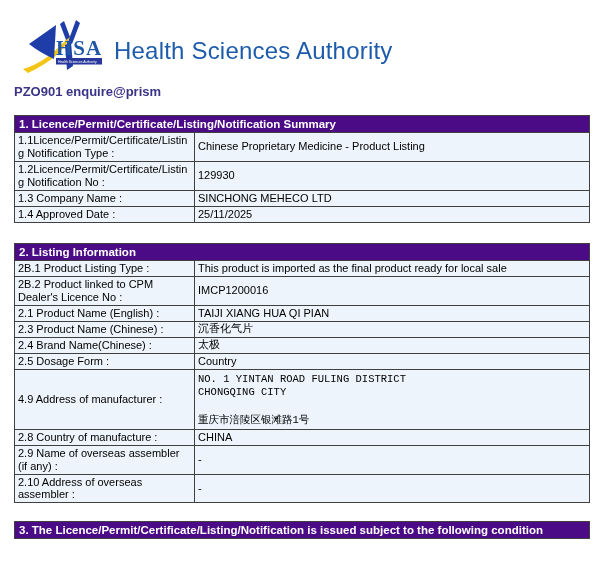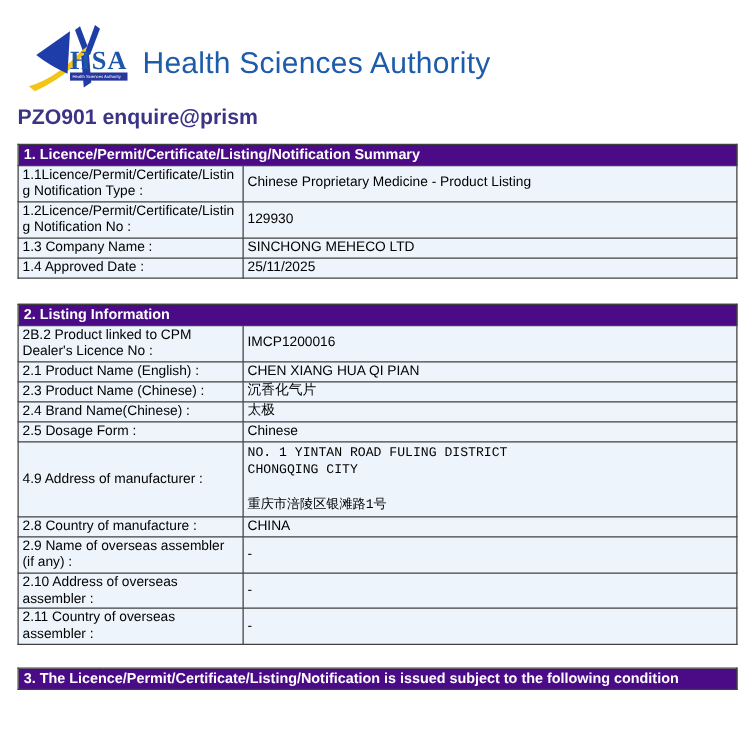--- a/index.html
+++ b/index.html
@@ -8,21 +8,21 @@
 
   
   .logo-wrap { position: absolute; left: 20px; top: 18px; width: 100px; height: 58px; }
   .page-title {
     position: absolute; left: 114px; top: 37px;
     font-size: 24px; color: #1d5cab; letter-spacing: 0.2px;
     font-family: "Liberation Sans", sans-serif;
   }
   .app-line {
     position: absolute; left: 14px; top: 84px;
-    font-size: 17px; font-weight: bold; color: #3b3486;
+    font-size: 13px; font-weight: bold; color: #3b3486;
   }
 
   
   .tables { position: absolute; left: 0; top: 115px; width: 600px; }
   table {
     border-collapse: collapse; width: 576px; margin-left: 14px;
     table-layout: fixed; font-family: "Liberation Sans", sans-serif;
   }
   #sec2-table { margin-top: 20px; }
   #sec3-table { margin-top: 18px; }
@@ -103,61 +103,61 @@
 
   <table id="sec2-table">
     <colgroup>
         <col style="width:180px">
         <col>
       </colgroup>
     <tbody>
         <tr>
       <th class="sec-h" colspan="2">2. Listing Information</th>
     </tr>
+    <tr class="h1">
+      <td class="lbl">2B.1 Product Listing Type :</td>
+      <td class="val">This product is imported as the final product ready for local sale</td>
+    </tr>
     <tr class="h2">
       <td class="lbl">2B.2 Product linked to CPM Dealer's Licence No :</td>
       <td class="val">IMCP1200016</td>
     </tr>
     <tr class="h1">
       <td class="lbl">2.1 Product Name (English) :</td>
-      <td class="val">CHEN XIANG HUA QI PIAN</td>
+      <td class="val">TAIJI XIANG HUA QI PIAN</td>
     </tr>
     <tr class="h1">
       <td class="lbl">2.3 Product Name (Chinese) :</td>
       <td class="val cjk">沉香化气片</td>
     </tr>
     <tr class="h1">
       <td class="lbl">2.4 Brand Name(Chinese) :</td>
       <td class="val cjk">太极</td>
     </tr>
     <tr class="h1">
       <td class="lbl">2.5 Dosage Form :</td>
-      <td class="val">Chinese</td>
+      <td class="val">Country</td>
     </tr>
     <tr>
       <td class="lbl">4.9 Address of manufacturer :</td>
       <td class="val mono">NO. 1 YINTAN ROAD FULING DISTRICT
 CHONGQING CITY
 
 重庆市涪陵区银滩路1号</td>
     </tr>
     <tr class="h1">
       <td class="lbl">2.8 Country of manufacture :</td>
       <td class="val">CHINA</td>
     </tr>
     <tr class="h2">
       <td class="lbl">2.9 Name of overseas assembler (if any) :</td>
       <td class="val">-</td>
     </tr>
     <tr class="h2">
       <td class="lbl">2.10 Address of overseas assembler :</td>
-      <td class="val">-</td>
-    </tr>
-    <tr class="h26">
-      <td class="lbl">2.11 Country of overseas assembler :</td>
       <td class="val">-</td>
     </tr>
   </tbody>
     </table>
 
   <table id="sec3-table">
     <colgroup>
         <col style="width:68px">
         <col>
       </colgroup>

